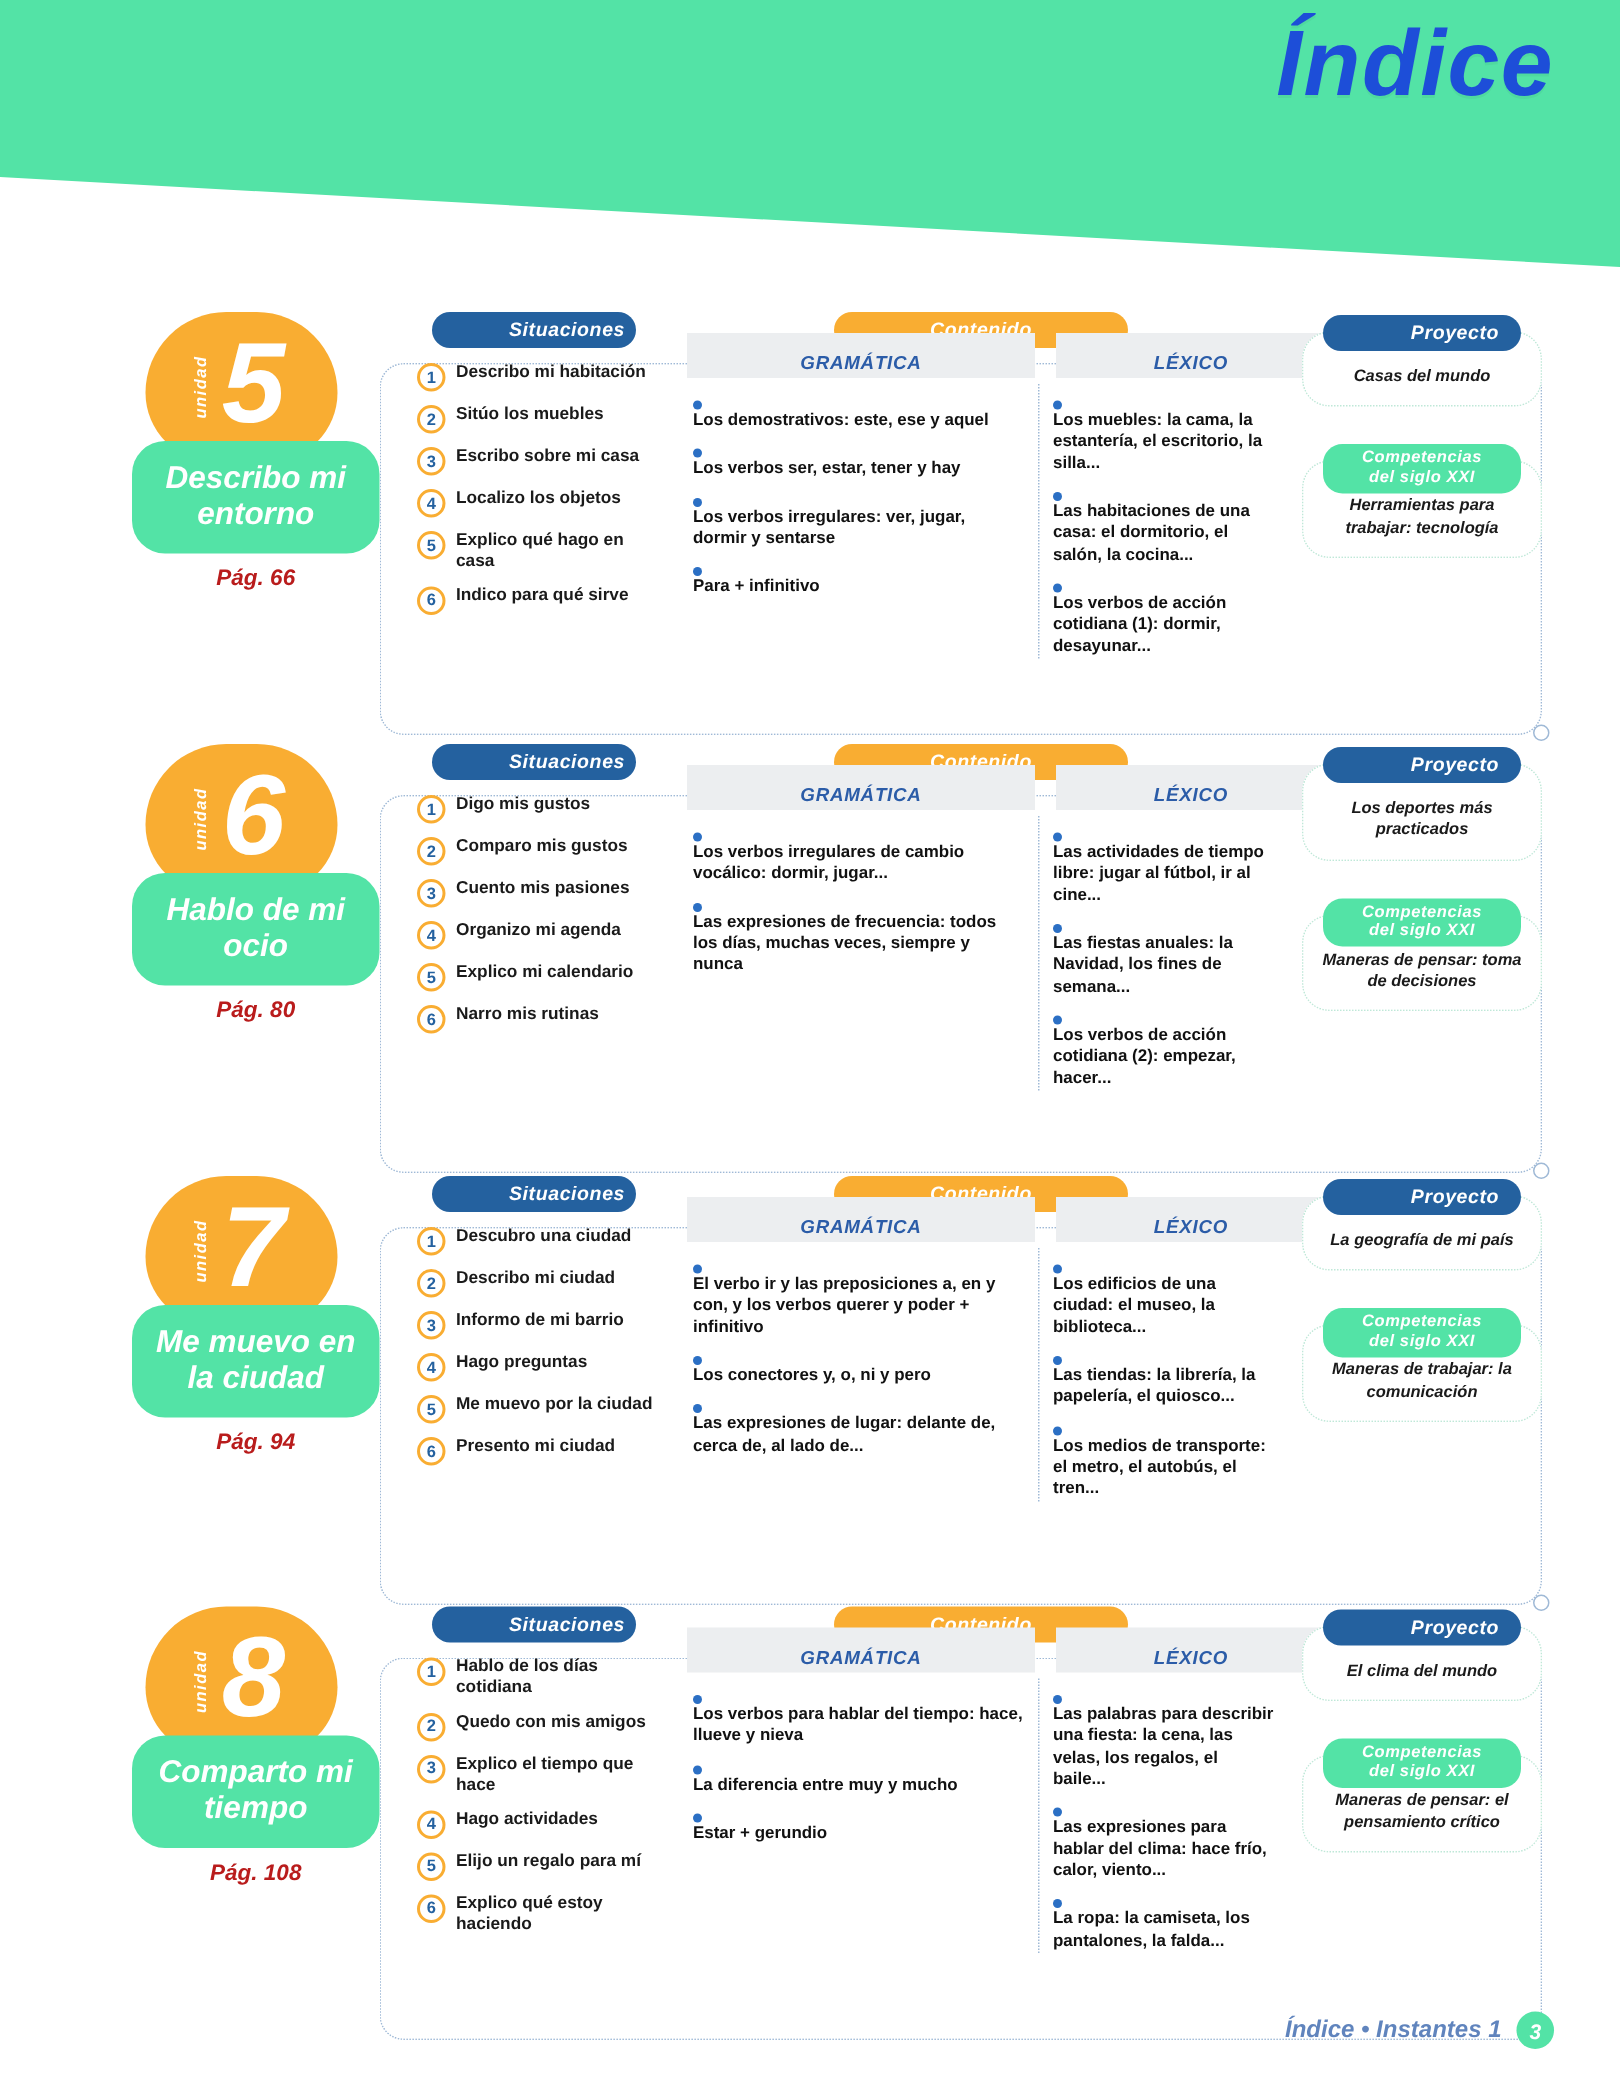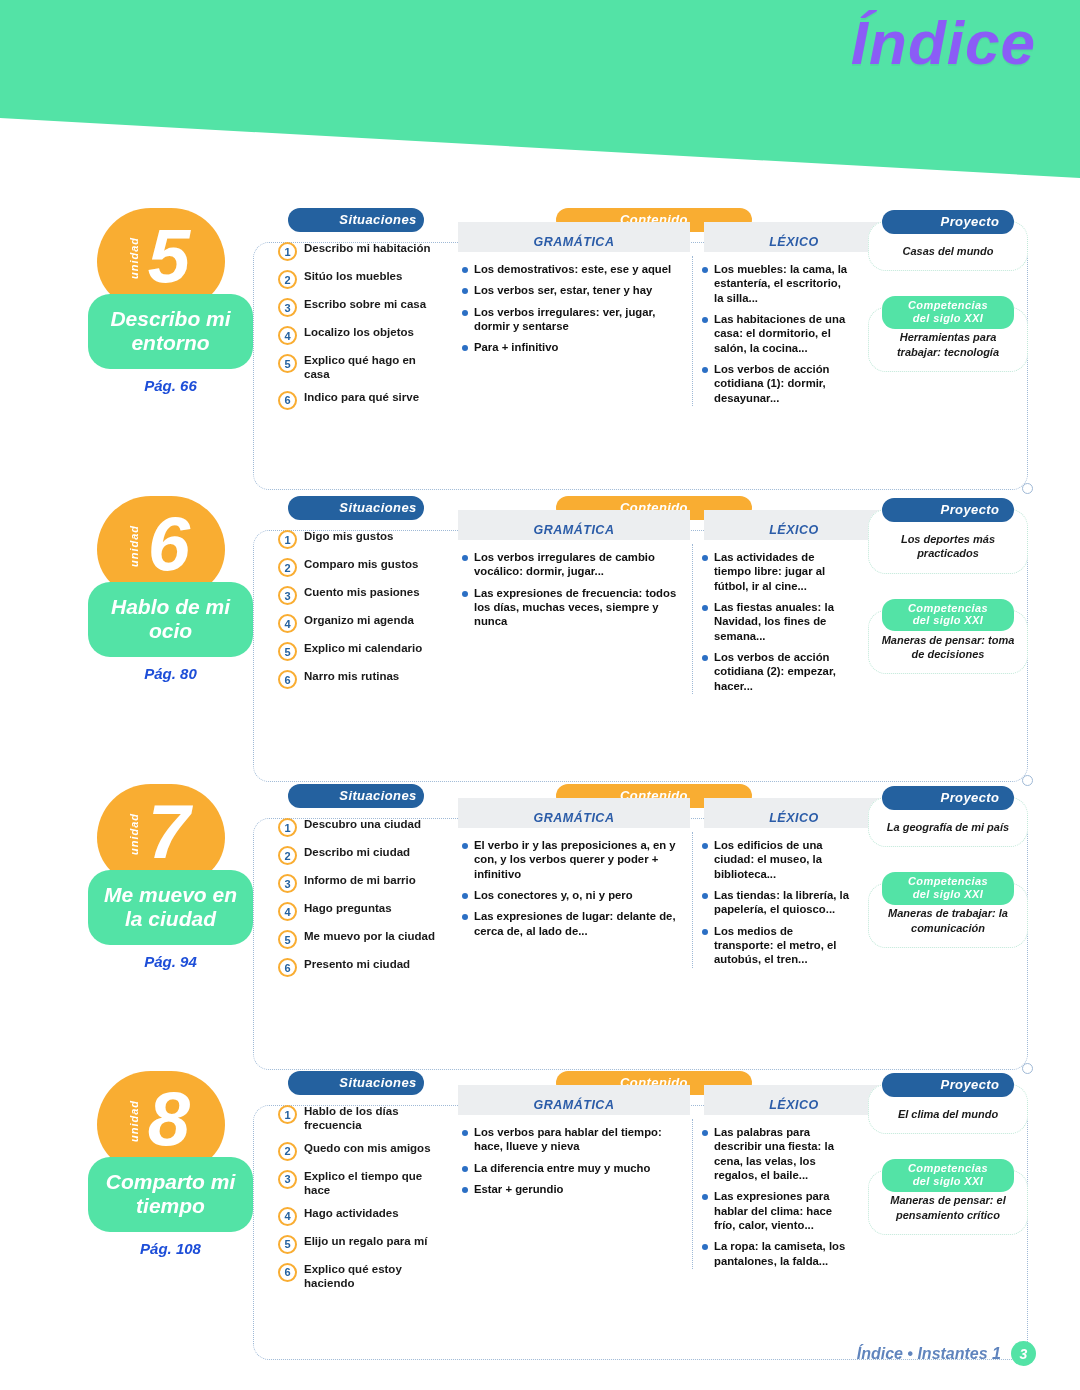--- a/index.html
+++ b/index.html
@@ -16,21 +16,21 @@
     position: absolute; top: 0; left: 0; width: 1080px; height: 178px;
     overflow: hidden;
   }
   .header-bg {
     position: absolute; top: 0; left: 0; width: 1080px; height: 178px;
     background: #53e3a6;
     clip-path: polygon(0 0, 1080px 0, 1080px 178px, 0 118px);
   }
   .header-title {
     position: absolute; right: 44px; top: 12px;
-    color: #8b5cf6;
+    color: #1d4ed8;
     font-size: 62px; line-height: 1;
     font-weight: bold; font-style: italic;
     letter-spacing: 1px;
     text-shadow: 0 2px 0 rgba(0,0,0,0.04);
   }
   .header-sub {
     position: absolute; right: 46px; top: 108px;
     color: #2b5ca8;
     font-size: 34px; line-height: 1;
     font-weight: bold; font-style: italic;
@@ -80,21 +80,21 @@
     background: #53e3a6; border-radius: 22px;
     padding: 13px 6px 15px 6px;
     text-align: center;
   }
   .unit-title {
     color: #ffffff; font-size: 21px; line-height: 1.12;
     font-weight: bold; font-style: italic;
   }
   .unit-page {
     margin-top: 8px; text-align: center;
-    color: #1d4ed8; font-size: 15px; font-weight: bold; font-style: italic;
+    color: #b91c1c; font-size: 15px; font-weight: bold; font-style: italic;
   }
 
   
   .pill {
     display: inline-block; border-radius: 13px;
     font-size: 13px; font-weight: bold; font-style: italic;
     color: #ffffff; text-align: center;
     padding: 4px 0 5px 0;
     letter-spacing: 0.4px;
   }
@@ -131,21 +131,21 @@
   .cont-head {
     background: #eceef0; height: 30px;
     display: flex; align-items: flex-end; justify-content: center;
     padding-bottom: 3px;
     color: #2b5ca8; font-size: 12.5px; font-weight: bold; font-style: italic;
     letter-spacing: 0.5px;
   }
   .cont-col.lex .cont-head { margin-left: 14px; width: 180px; }
   .cont-list { padding: 10px 8px 0 4px; }
   .cont-col.lex .cont-list { padding-left: 12px; }
-  .cont-item { display: flex; align-items: flex-start; margin-bottom: 7px; }
+  .cont-item { display: flex; align-items: flex-start; margin-bottom: 7px; flex-direction: column; }
   .cont-dot {
     flex: 0 0 auto; width: 6px; height: 6px; border-radius: 50%;
     background: #2b6fc4; margin-right: 6px; margin-top: 5px;
   }
   .cont-text { font-size: 11.3px; line-height: 1.27; color: #111; font-weight: 700; }
   .col-divider {
     position: absolute; left: 234px; top: 34px; bottom: 6px;
     border-left: 1.4px dotted #9fb9d6;
   }
 
@@ -467,21 +467,21 @@
             <span class="unit-number">8</span>
           </div>
           <div class="unit-title-box">
             <div class="unit-title">Comparto mi tiempo</div>
           </div>
           <div class="unit-page">Pág. 108</div>
         </div>
         <div class="situaciones"><div class="pill pill-blue">Situaciones</div><div class="sit-list">
             <div class="sit-item">
               <span class="sit-num">1</span>
-              <span class="sit-text">Hablo de los días frecuencia</span>
+              <span class="sit-text">Hablo de los días cotidiana</span>
             </div>
             <div class="sit-item">
               <span class="sit-num">2</span>
               <span class="sit-text">Quedo con mis amigos</span>
             </div>
             <div class="sit-item">
               <span class="sit-num">3</span>
               <span class="sit-text">Explico el tiempo que hace</span>
             </div>
             <div class="sit-item">

